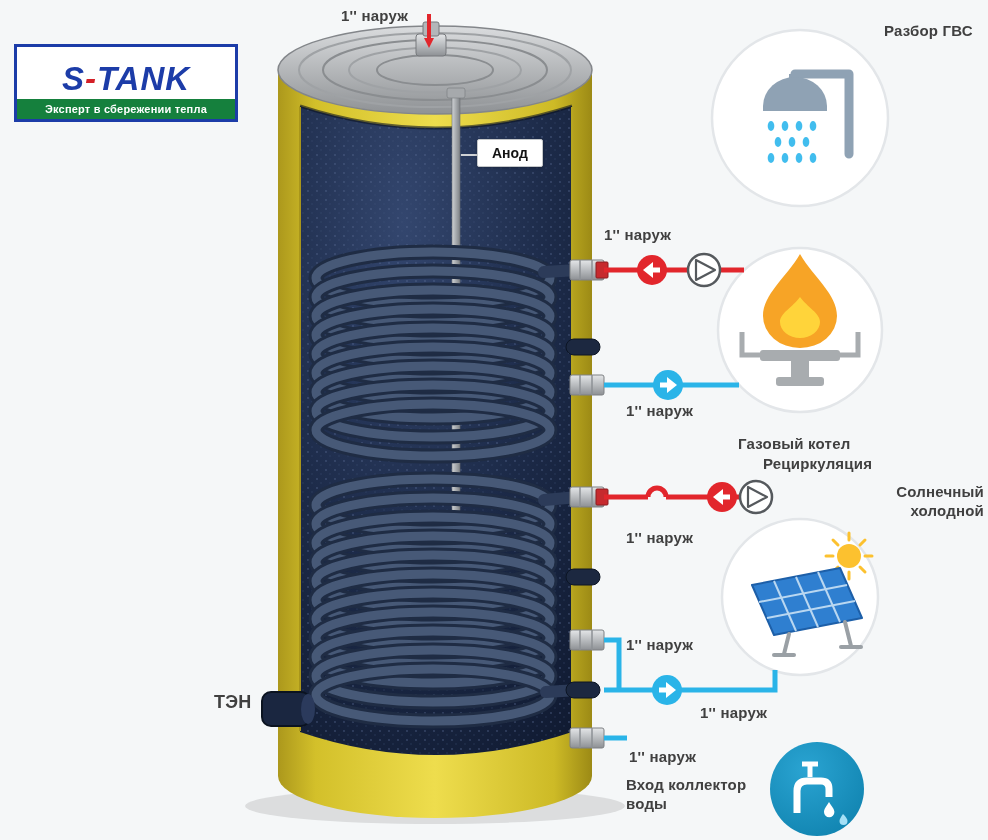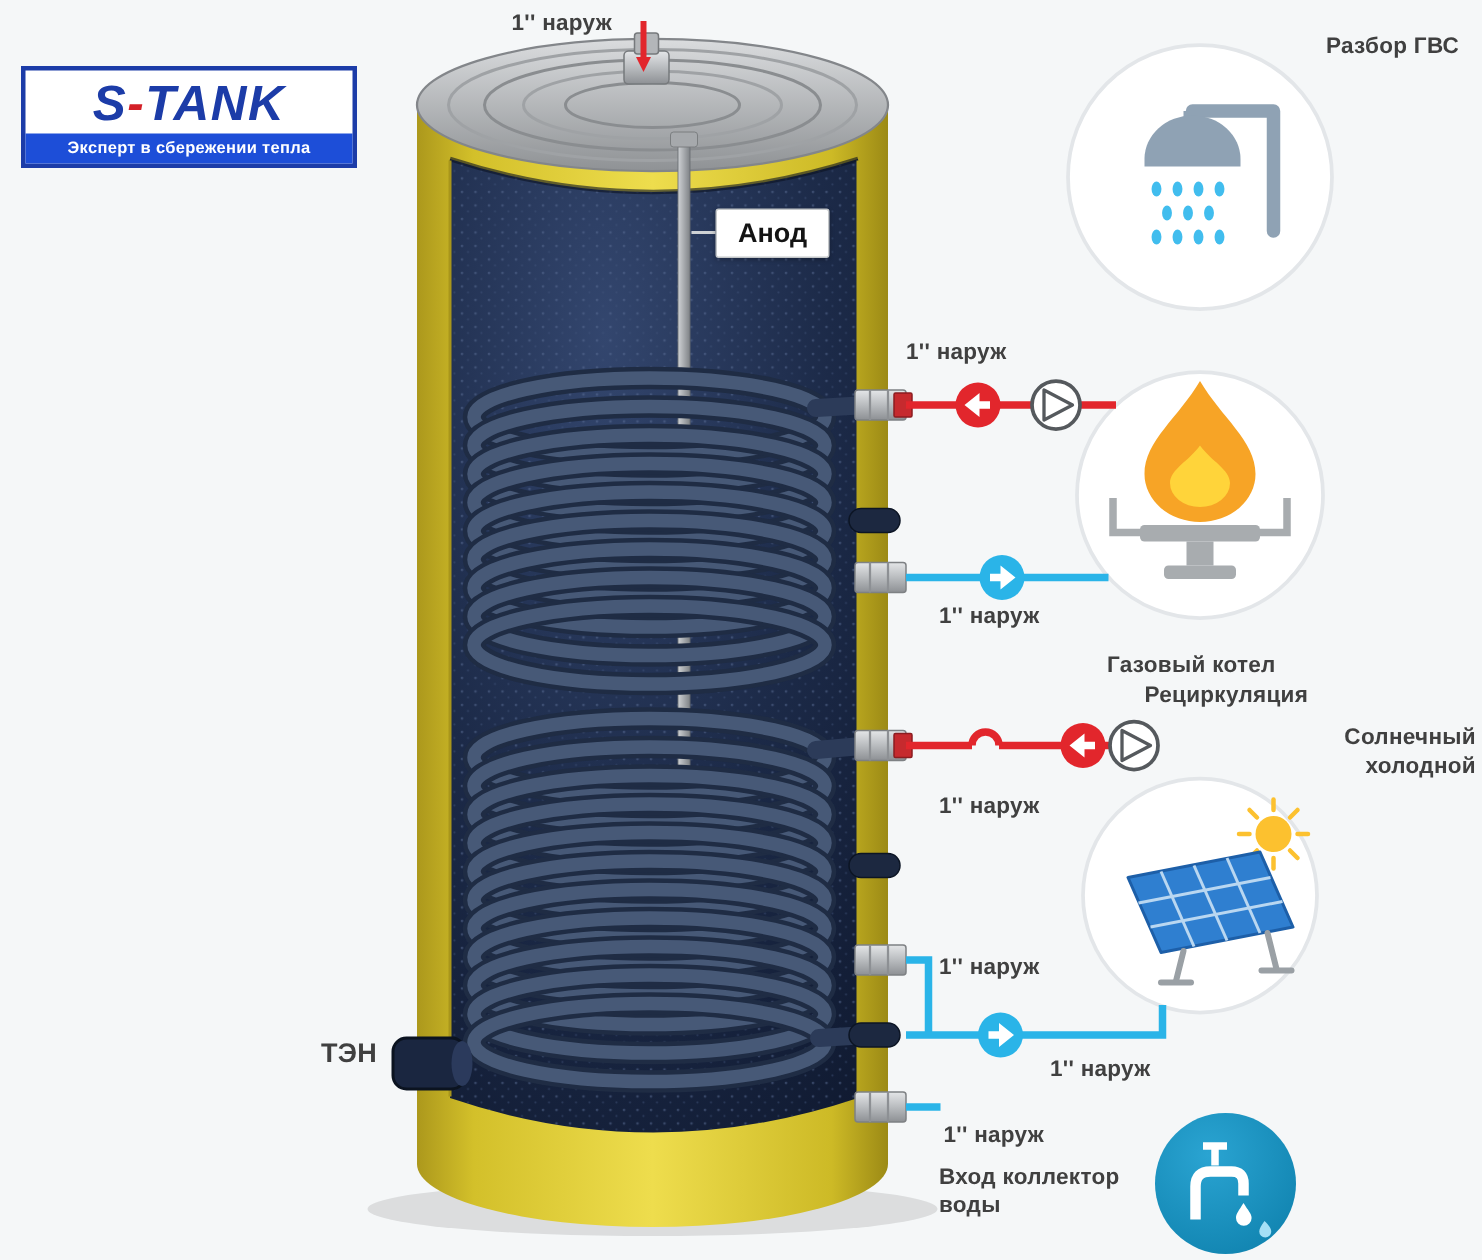--- a/index.html
+++ b/index.html
@@ -9,31 +9,31 @@
   }
   svg{position:absolute;left:0;top:0;}
   .lbl{
     position:absolute;font-weight:bold;font-size:15px;color:#404040;
     white-space:nowrap;letter-spacing:0.2px;
   }
   .lbl-lg{font-size:15px;}
   .wrap{white-space:normal;line-height:1.25;}
   .anode-box{
     position:absolute;left:477px;top:139px;background:#fff;border:1px solid #c4c7c9;
-    padding:5px 14px;font-weight:bold;font-size:18px;color:#141414;border-radius:2px;
+    padding:5px 14px;font-weight:bold;font-size:14px;color:#141414;border-radius:2px;
     box-shadow:0 1px 3px rgba(0,0,0,0.25);
   }
   .logo{position:absolute;left:14px;top:44px;width:218px;border:3px solid #1c3ca8;background:#fff;}
   .logo-top{
-    text-align:center;padding:3px 0 1px;font-style:italic;font-weight:900;
+    text-align:center;padding:13px 0 1px;font-style:italic;font-weight:900;
     font-size:33px;color:#1c3ca8;letter-spacing:1px;
   }
   .logo-dash{color:#d42027;}
   .logo-bar{
-    background:#1d4ed8;color:#fff;text-align:center;font-weight:bold;
+    background:#15803d;color:#fff;text-align:center;font-weight:bold;
     font-size:11px;padding:4px 2px;letter-spacing:0.2px;
   }
 </style>
 </head>
 <body>
 
 <div class="canvas">
 
 <svg id="diagram" width="988" height="840" viewBox="0 0 988 840">
   <defs>

